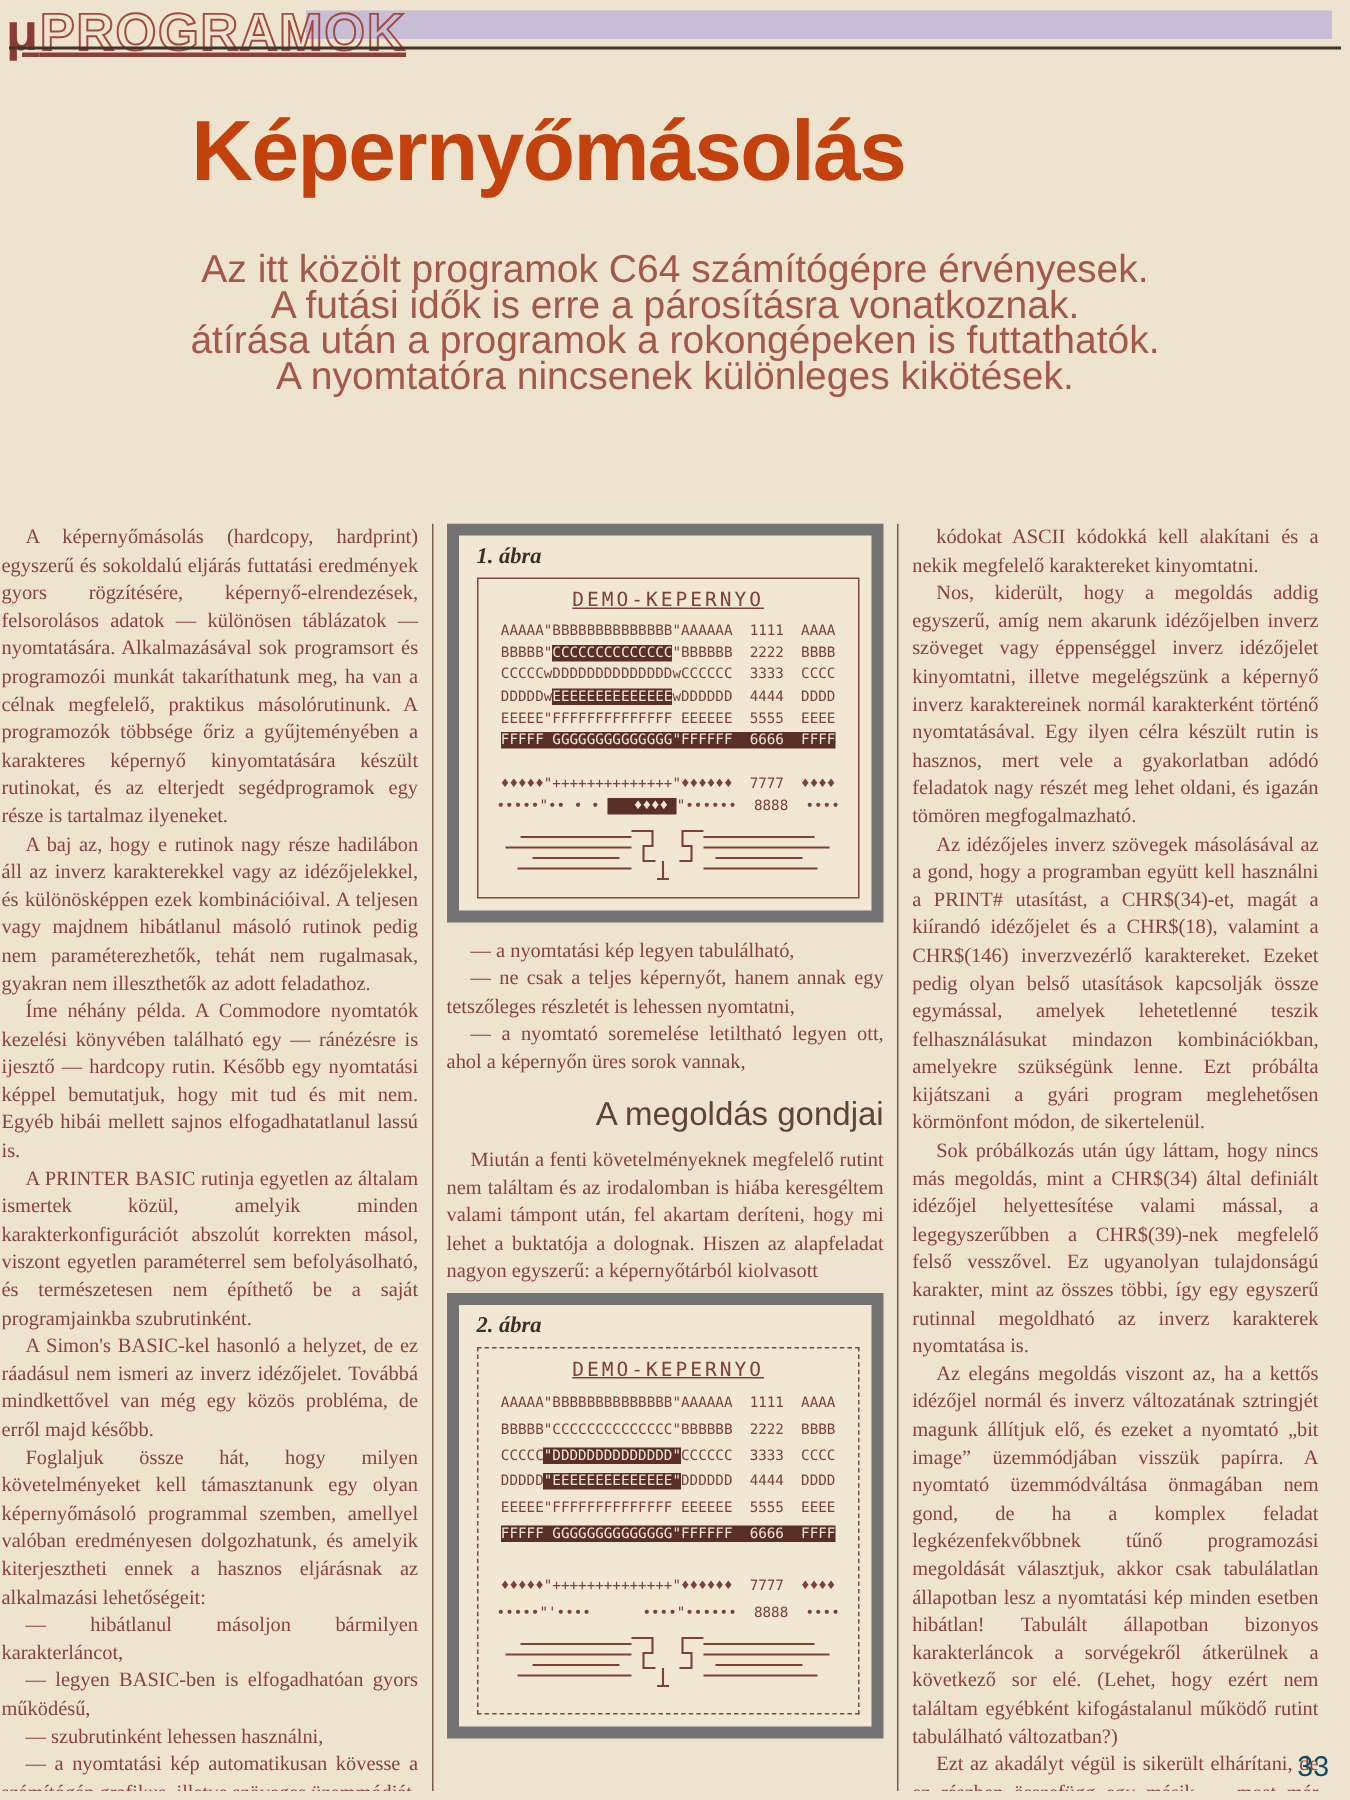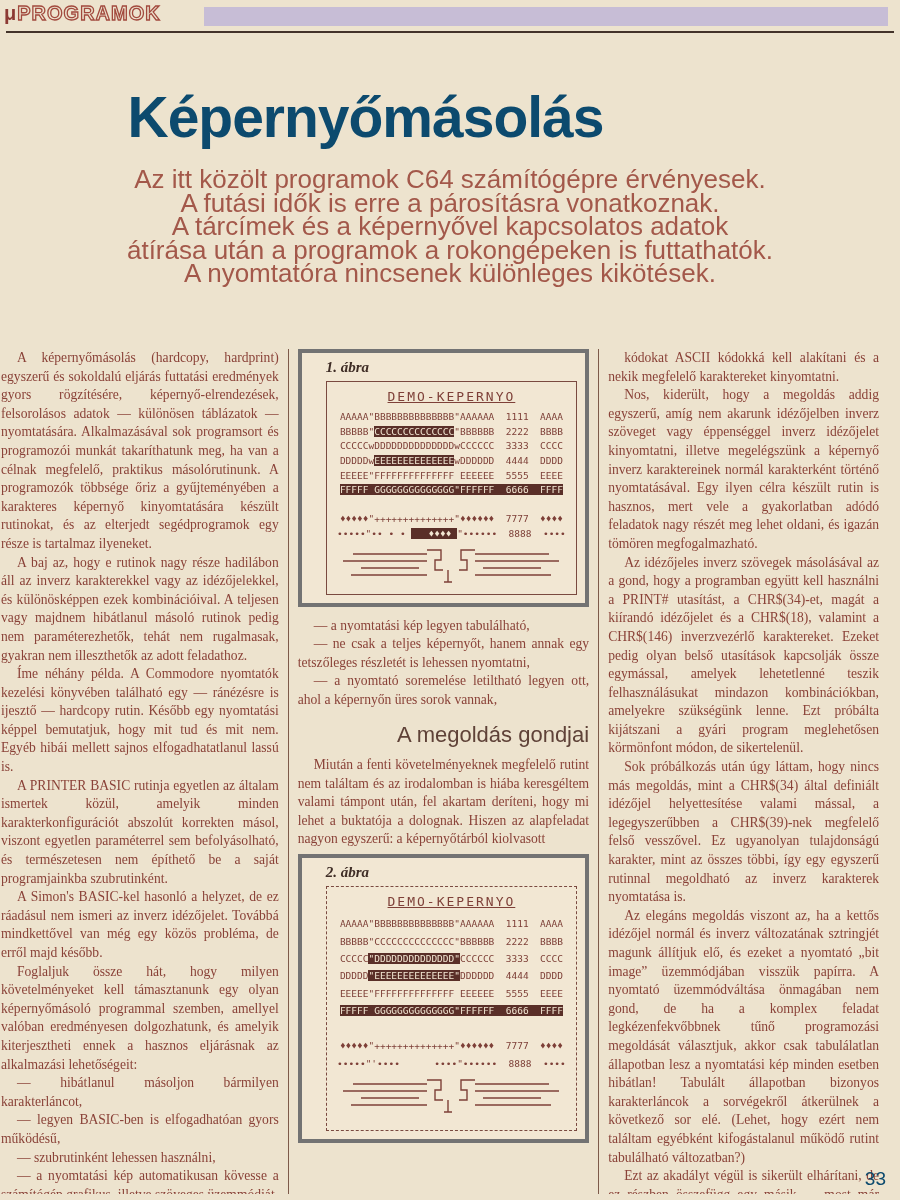--- a/index.html
+++ b/index.html
@@ -8,37 +8,37 @@
     font-family:"Liberation Serif", serif;
     color:#8a4238;
     position:relative;
   }
   
   .masthead{position:absolute;top:0;left:0;width:900px;height:34px;}
   .masthead-band{position:absolute;left:204px;top:7px;width:684px;height:19px;background:#c7bdd6;}
   .masthead-text{
     position:absolute;left:4px;top:2px;
     font-family:"Liberation Sans", sans-serif;
-    font-weight:bold;font-size:20px;letter-spacing:1px;
+    font-weight:bold;font-size:35px;letter-spacing:1px;
     white-space:nowrap;
+    text-decoration:underline;
   }
   .mu{color:#8c3a34;}
   .outline{
     color:transparent;
     -webkit-text-stroke:1.3px #a24a3e;
   }
   .masthead-rule{position:absolute;left:6px;top:31px;width:888px;height:0;border-top:2.5px solid #43332a;}
   
   .article-title{
     position:absolute;top:68px;left:0;width:731px;
     text-align:center;
     font-family:"Liberation Sans", sans-serif;
     font-weight:bold;font-size:57px;letter-spacing:-1px;
-    color:#0c4a6e;
-    margin-top:16px;
+    color:#c2410c;
   }
   .intro{
     position:absolute;top:168px;left:0;width:900px;
     text-align:center;
     font-family:"Liberation Sans", sans-serif;
     font-size:26px;line-height:23.5px;
     color:#a3584a;
   }
   
   .columns{
@@ -51,23 +51,23 @@
   .col-mid{width:298px;border-left:1px solid #7d5a4a;border-right:1px solid #7d5a4a;padding:0 9px;}
   .col-right{width:277px;padding-left:9px;}
   
   .section-heading{
     font-family:"Liberation Sans", sans-serif;
     font-size:22px;color:#5f4238;
     margin:16px 0 12px 0;text-indent:0 !important;text-align:right;
   }
   
   .figure{
-    border:4px solid #737373;
+    border:8px solid #737373;
     background:#f2e7d3;
-    padding:5px 8px 8px 24px;
+    padding:5px 8px 8px 12px;
     margin:0 0 10px 0;
   }
   .figure-label{
     font-family:"Liberation Serif", serif;
     font-style:italic;font-weight:bold;
     font-size:15px;color:#3f2d26;
     margin:0 0 4px 0;text-align:left;
   }
   .demo-screen{
     border:1.5px solid #7a4a40;
@@ -106,21 +106,20 @@
   <div class="masthead-band"></div>
   <div class="masthead-text"><span class="mu">μ</span><span class="outline">PROGRAMOK</span></div>
   <div class="masthead-rule"></div>
 </div>
 
 <div class="article-title">Képernyőmásolás</div>
 
 <div class="intro">
   <div>Az itt közölt programok C64 számítógépre érvényesek.</div>
   <div>A futási idők is erre a párosításra vonatkoznak.</div>
-  <div>A tárcímek és a képernyővel kapcsolatos adatok</div>
   <div>átírása után a programok a rokongépeken is futtathatók.</div>
   <div>A nyomtatóra nincsenek különleges kikötések.</div>
 </div>
 
 <div class="columns">
 
   <div class="col col-left">
     <p>A képernyőmásolás (hardcopy, hardprint) egyszerű és sokoldalú eljárás futtatási eredmények gyors rögzítésére, képernyő-elrendezések, felsorolásos adatok — különösen táblázatok — nyomtatására. Alkalmazásával sok programsort és programozói munkát takaríthatunk meg, ha van a célnak megfelelő, praktikus másolórutinunk. A programozók többsége őriz a gyűjteményében a karakteres képernyő kinyomtatására készült rutinokat, és az elterjedt segédprogramok egy része is tartalmaz ilyeneket.</p>
     <p>A baj az, hogy e rutinok nagy része hadilábon áll az inverz karakterekkel vagy az idézőjelekkel, és különösképpen ezek kombinációival. A teljesen vagy majdnem hibátlanul másoló rutinok pedig nem paraméterezhetők, tehát nem rugalmasak, gyakran nem illeszthetők az adott feladathoz.</p>
     <p>Íme néhány példa. A Commodore nyomtatók kezelési könyvében található egy — ránézésre is ijesztő — hardcopy rutin. Később egy nyomtatási képpel bemutatjuk, hogy mit tud és mit nem. Egyéb hibái mellett sajnos elfogadhatatlanul lassú is.</p>

